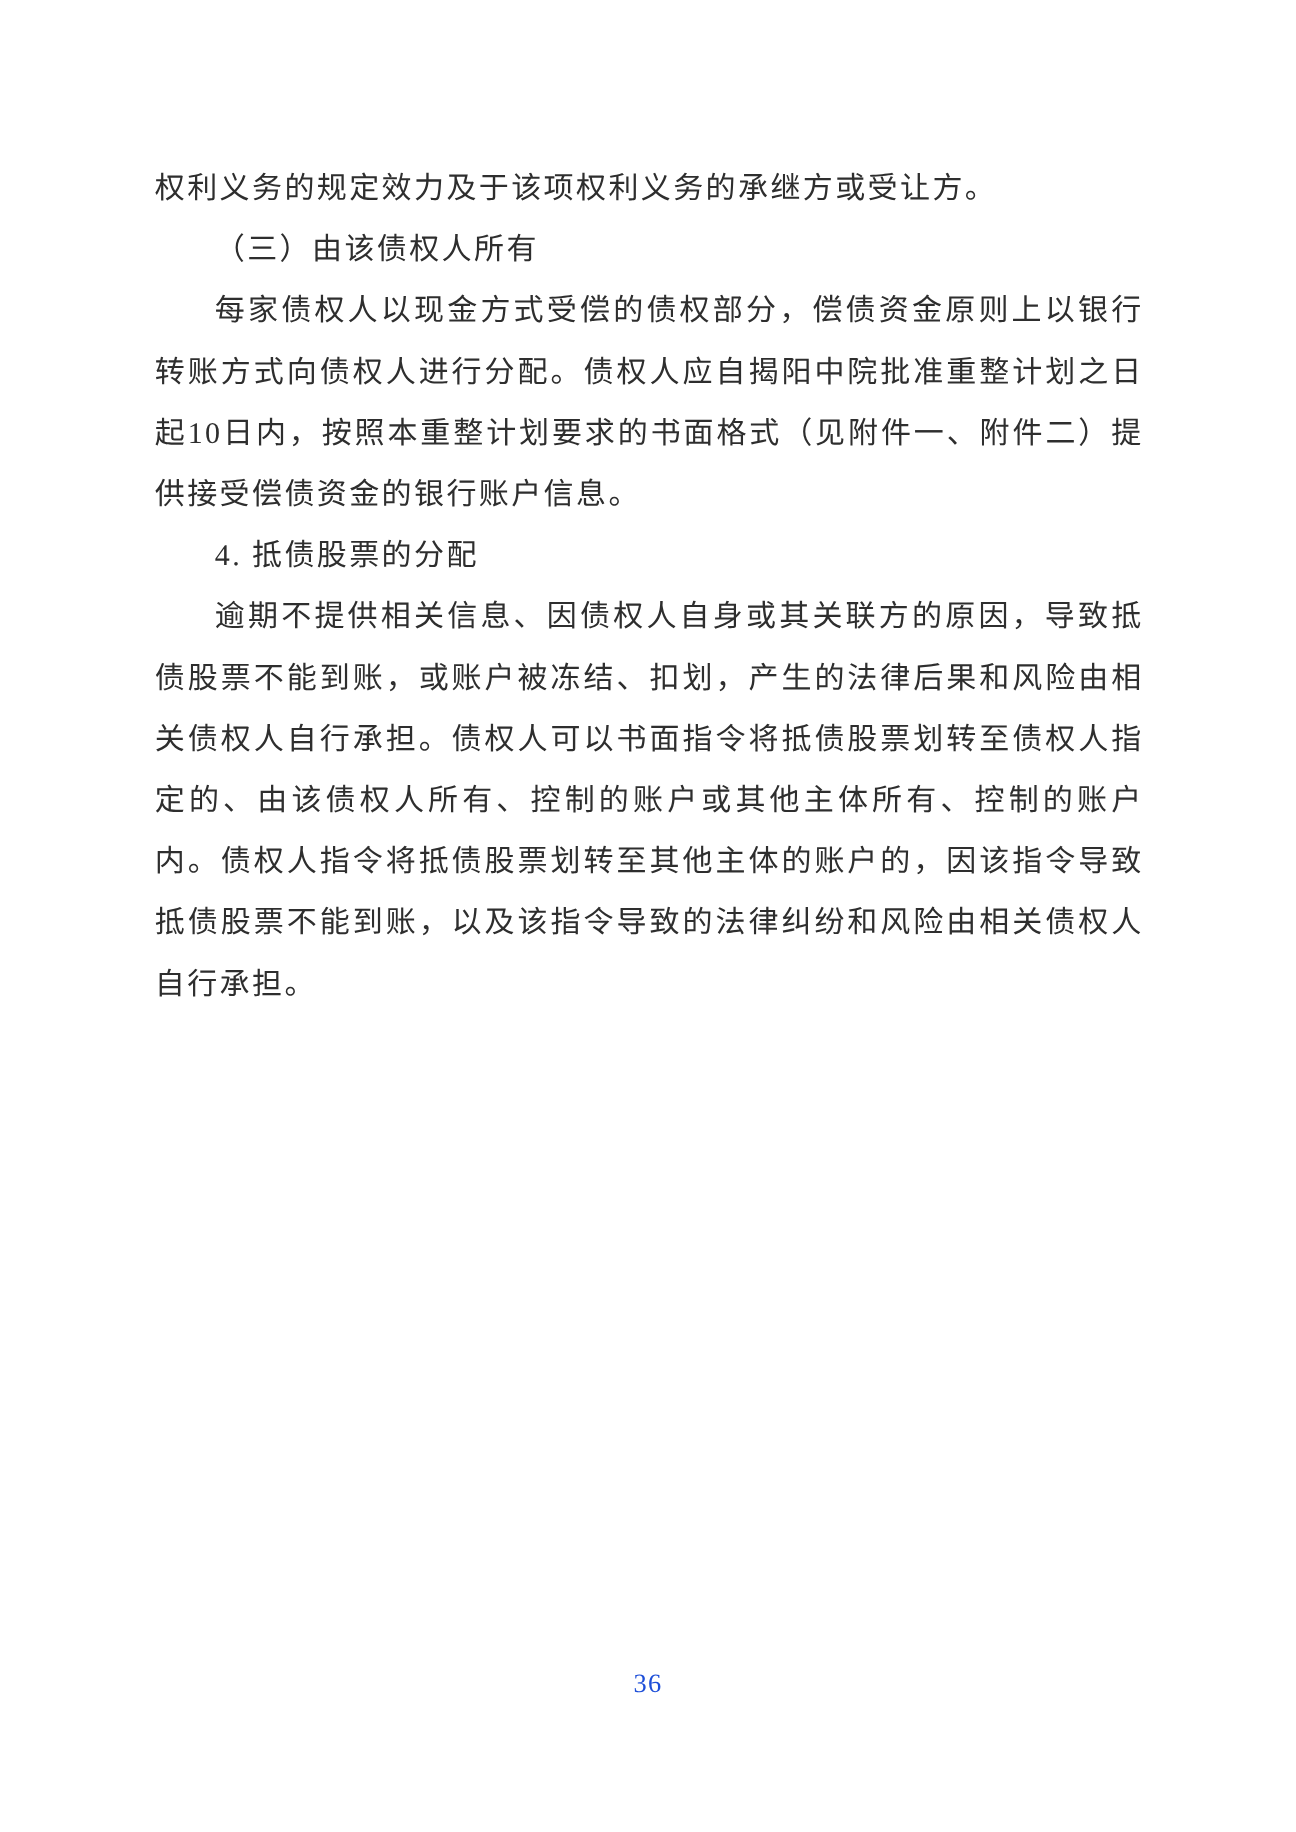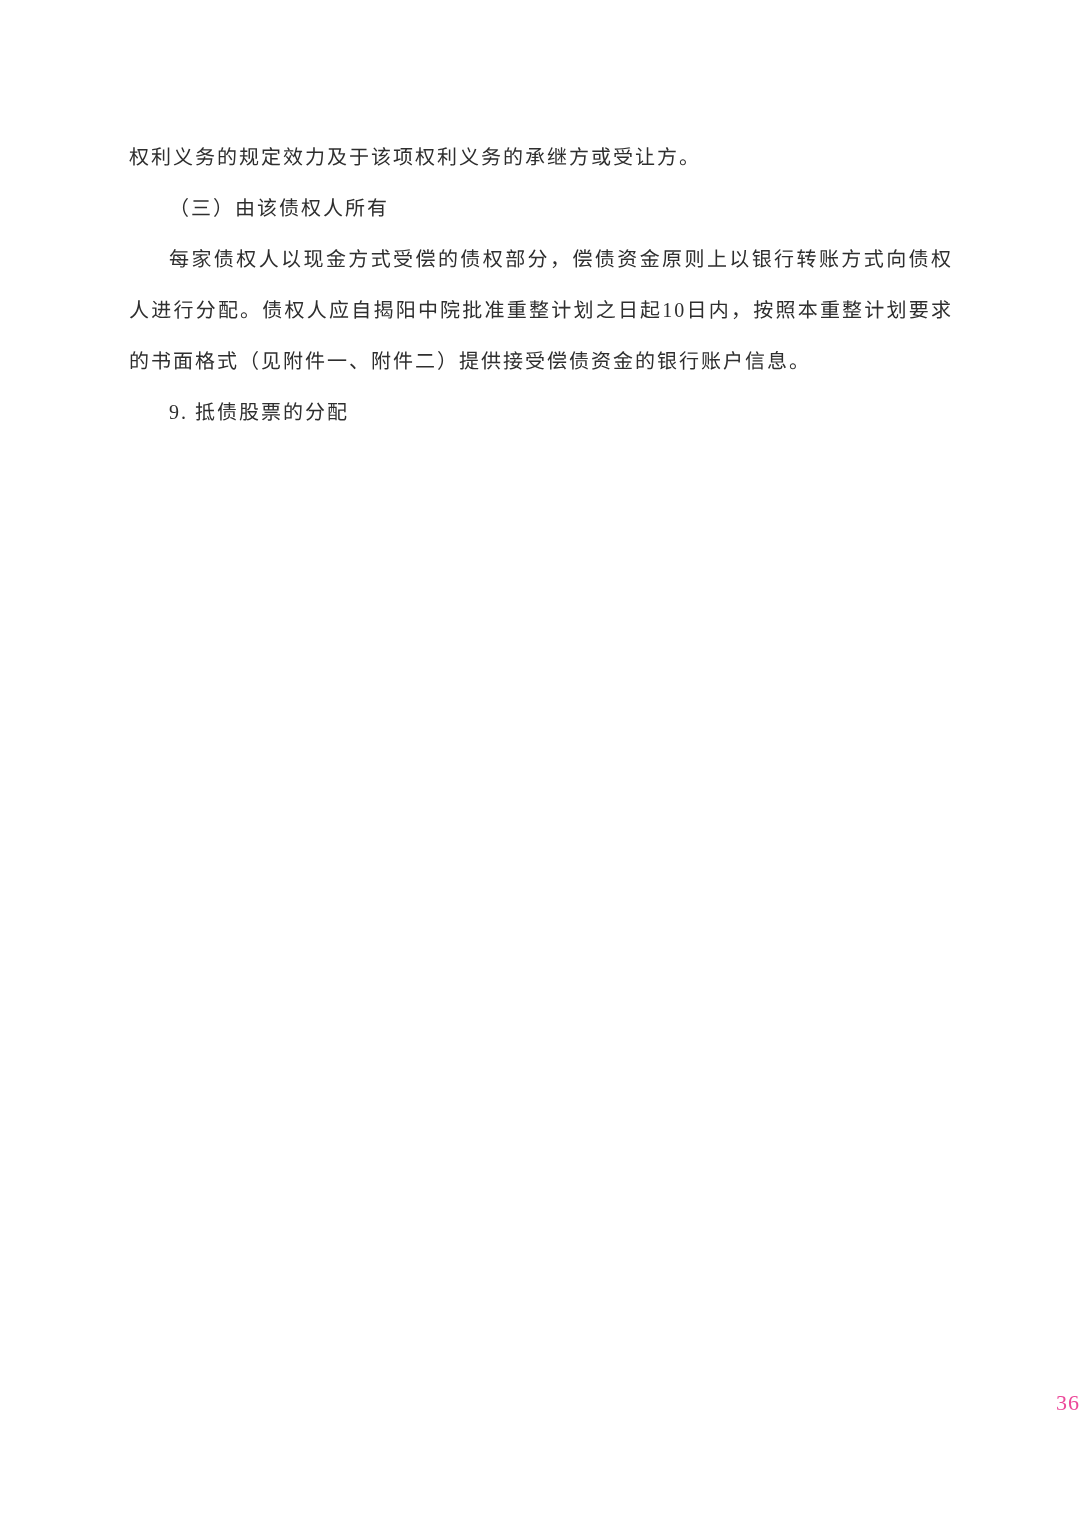--- a/index.html
+++ b/index.html
@@ -15,45 +15,46 @@
     background: #ffffff;
     color: #2e2e2e;
     overflow: hidden;
     margin: 0 auto;
   }
   .content {
     position: absolute;
     left: 129px;
     top: 132px;
     width: 824px;
-    font-size: 20px;
+    font-size: 25px;
     line-height: 51px;
     letter-spacing: 2px;
     text-align: justify;
     text-justify: inter-character;
     word-break: break-all;
   }
   .content p { margin: 0; }
   .content p.indent { text-indent: 2em; }
   .page-number {
     position: absolute;
     top: 1390px;
     left: 0;
     width: 100%;
-    text-align: right;
+    text-align: center;
     font-size: 22px;
     line-height: 26px;
     letter-spacing: 1px;
-    color: #ec4899;
+    color: #1d4ed8;
   }
 </style>
 </head>
 <body>
 
 <div class="page">
   <div class="content">
     <p class="para">权利义务的规定效力及于该项权利义务的承继方或受让方。</p>
     <p class="para indent">（三）由该债权人所有</p>
     <p class="para indent">每家债权人以现金方式受偿的债权部分，偿债资金原则上以银行转账方式向债权人进行分配。债权人应自揭阳中院批准重整计划之日起10日内，按照本重整计划要求的书面格式（见附件一、附件二）提供接受偿债资金的银行账户信息。</p>
-    <p class="para indent">9. 抵债股票的分配</p>
+    <p class="para indent">4. 抵债股票的分配</p>
+    <p class="para indent">逾期不提供相关信息、因债权人自身或其关联方的原因，导致抵债股票不能到账，或账户被冻结、扣划，产生的法律后果和风险由相关债权人自行承担。债权人可以书面指令将抵债股票划转至债权人指定的、由该债权人所有、控制的账户或其他主体所有、控制的账户内。债权人指令将抵债股票划转至其他主体的账户的，因该指令导致抵债股票不能到账，以及该指令导致的法律纠纷和风险由相关债权人自行承担。</p>
   </div>
   <div class="page-number">36</div>
 </div>
 
 </body></html>

